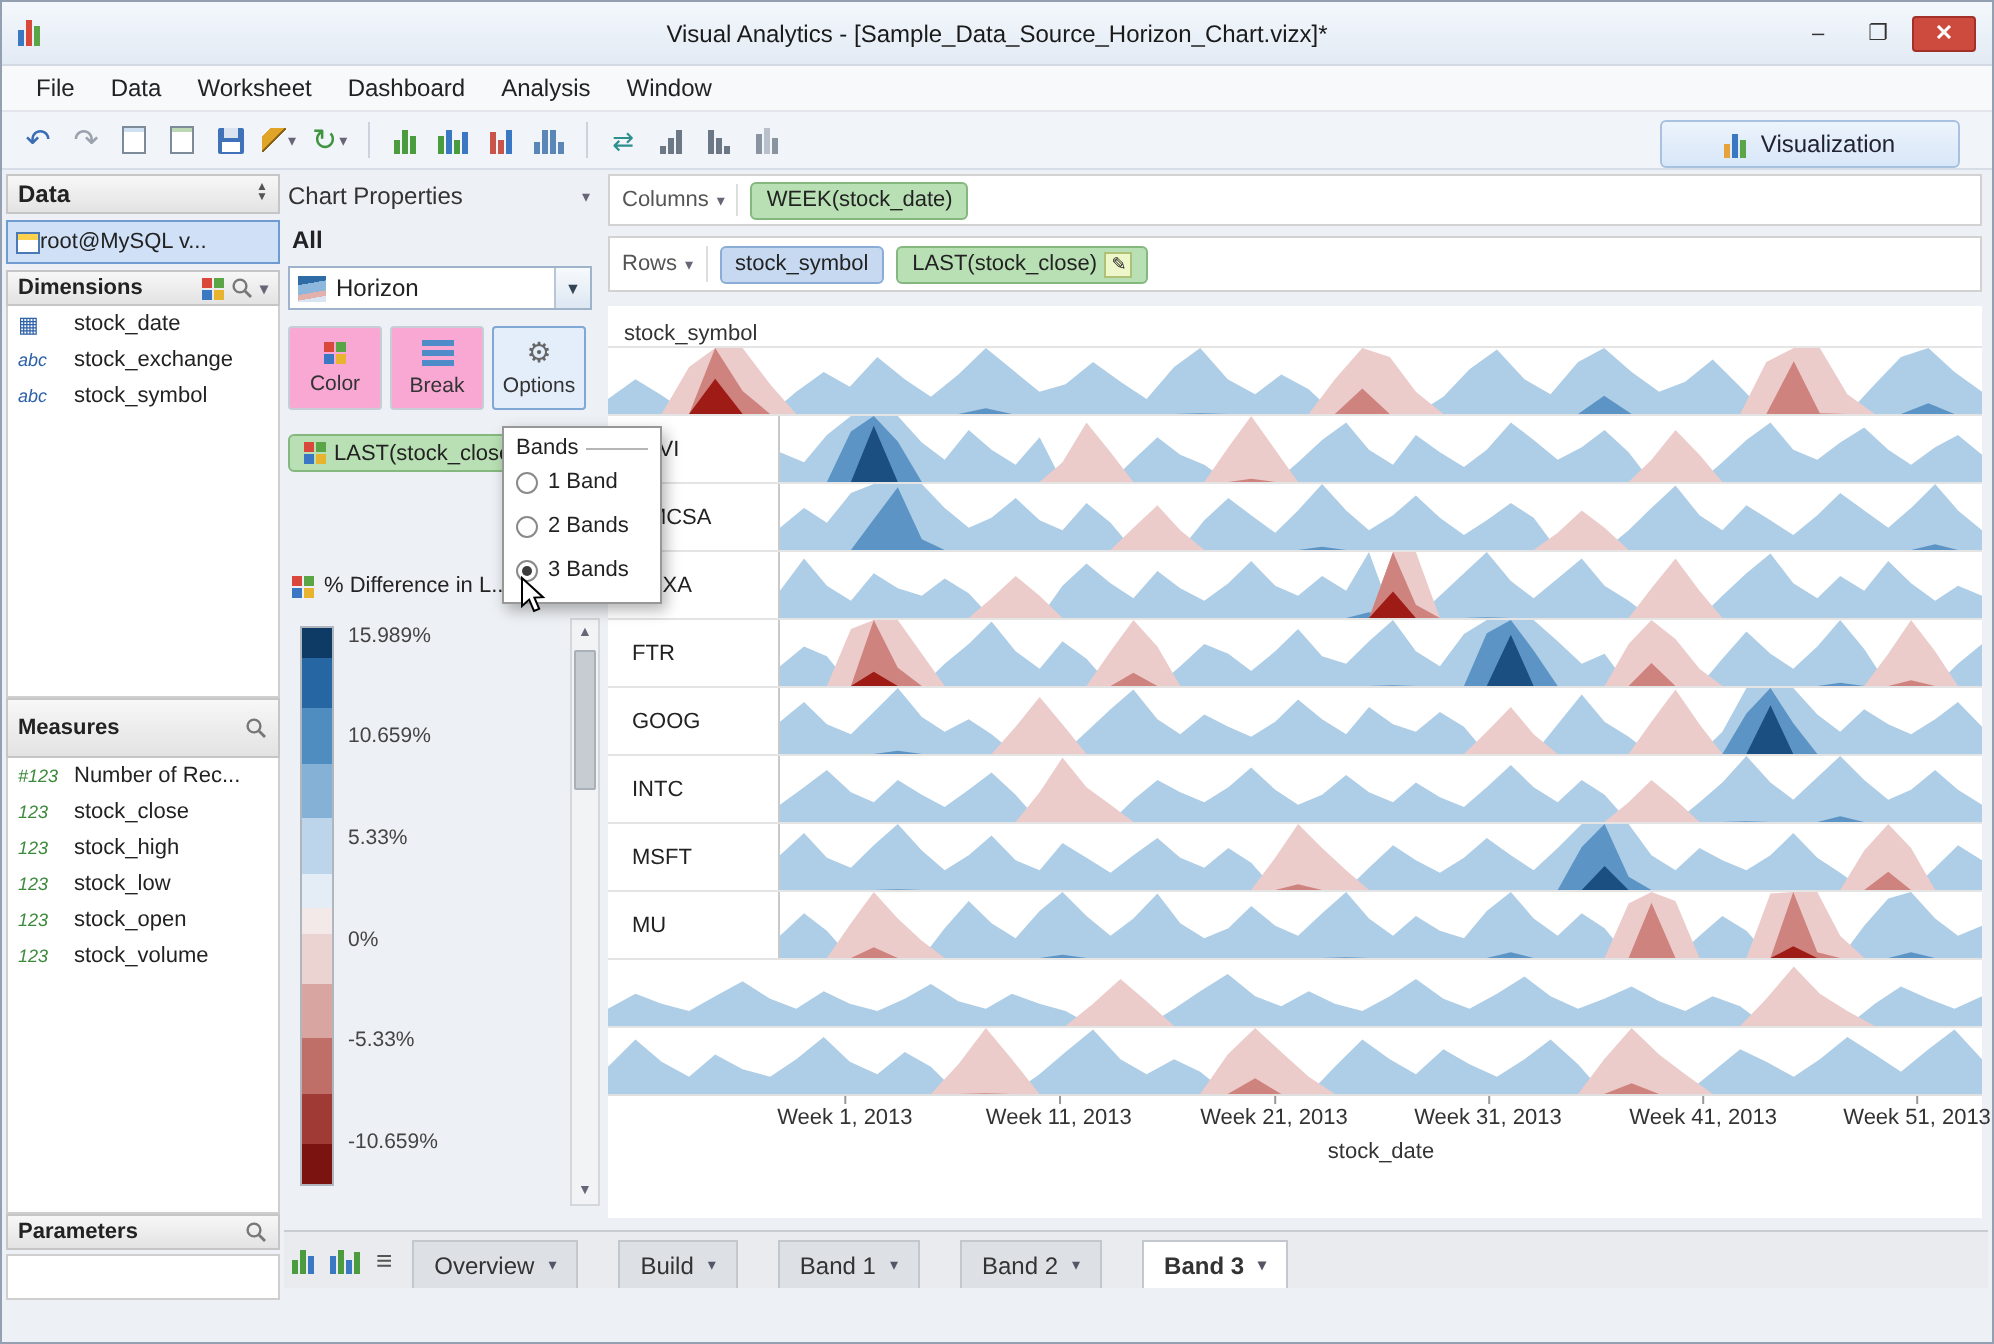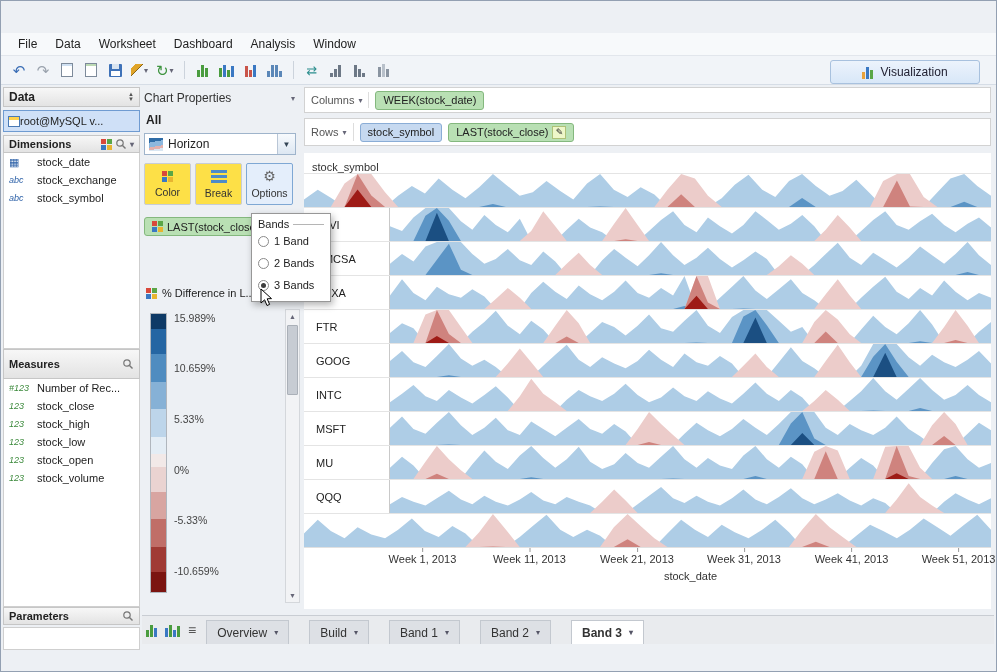--- a/index.html
+++ b/index.html
@@ -45,21 +45,21 @@
 .searchic{flex:none}
 
 .mid{position:absolute;left:141px;top:86px;width:159px;height:522px}
 .cp-hdr{position:absolute;left:2px;top:4px;right:6px;display:flex;align-items:center;font-size:12px;color:#333}
 .cp-hdr .dd{margin-left:auto}
 .all{position:absolute;left:4px;top:26px;font-weight:bold;font-size:12px}
 .chart-select{position:absolute;left:2px;top:46px;width:152px;height:22px;background:#fff;border:1px solid #9fb4cb;display:flex;align-items:center;gap:5px;padding-left:4px;font-size:12px}
 .chart-select .dd-btn{margin-left:auto;width:18px;height:100%;background:linear-gradient(#f7fafd,#dde7f2);border-left:1px solid #b9c6d6;display:flex;align-items:center;justify-content:center;font-size:8px;color:#345}
 .hor-ic{width:14px;height:13px;flex:none;background:linear-gradient(170deg,#2f6ca6 0 30%,#8db7dd 30% 62%,#e3b0ac 62% 80%,#d9e6f2 80%)}
 .btn-row{position:absolute;left:2px;top:76px;display:flex;gap:4px}
-.pbtn{width:47px;height:42px;background:#fde047;border:1px solid #c7cdd6;border-radius:2px;display:flex;flex-direction:column;align-items:center;justify-content:center;gap:4px;font-size:10.5px;color:#333}
+.pbtn{width:47px;height:42px;background:#f9a8d4;border:1px solid #c7cdd6;border-radius:2px;display:flex;flex-direction:column;align-items:center;justify-content:center;gap:4px;font-size:10.5px;color:#333}
 .pbtn.active{background:#e4eefb;border:1px solid #7fa8d4}
 .ic-break{width:16px;height:13px;background:repeating-linear-gradient(to bottom,#4d8bc9 0 3px,transparent 3px 5px)}
 .gear{font-size:14px;color:#666;line-height:1}
 .pill{display:inline-flex;align-items:center;gap:4px;height:19px;padding:0 7px;border-radius:3px;font-size:11px;background:#b9e0b4;border:1px solid #84b87e;white-space:nowrap;overflow:hidden}
 .pill.blue{background:#c6d9f0;border:1px solid #8aadd6}
 .pill .edit{width:14px;height:13px;background:#eef7c9;border:1px solid #aec177;font-size:9px;display:flex;align-items:center;justify-content:center;flex:none}
 .enc-pill{position:absolute;left:2px;top:130px;width:150px}
 .leg-hdr{position:absolute;left:4px;top:200px;display:flex;align-items:center;gap:5px;font-size:11px;color:#222;width:150px;white-space:nowrap;overflow:hidden}
 .leg-wrap{position:absolute;left:8px;top:226px;width:140px;height:280px}
 .leg-bar{position:absolute;left:0;top:0;width:17px;height:100%;display:flex;flex-direction:column;border:1px solid #b0b6bd}
@@ -102,20 +102,33 @@
 .tab{height:24px;padding:0 10px;display:flex;align-items:center;gap:7px;background:#dde0e5;border:1px solid #c3c8cf;border-bottom:none;margin-right:20px;font-size:12px;color:#333}
 .tab.active{background:#fff;font-weight:bold}
 .tab .dd{font-size:8px;color:#556}
 .hamb{font-size:14px;color:#555;line-height:1}
 </style>
 </head>
 <body>
 
 <div id="win">
 
+  <div class="titlebar">
+    <span class="vbars">
+        <i style="height:8px;background:#3a78c3"></i>
+        <i style="height:13px;background:#d9483b"></i>
+        <i style="height:10px;background:#5aa646"></i>
+      </span>
+    <div class="title-text">Visual Analytics - [Sample_Data_Source_Horizon_Chart.vizx]*</div>
+    <div class="winbtns">
+      <div class="wbtn">–</div>
+      <div class="wbtn">❐</div>
+      <div class="wbtn close">✕</div>
+    </div>
+  </div>
 
   <div class="menubar">
     <span class="menu-item">File</span>
     <span class="menu-item">Data</span>
     <span class="menu-item">Worksheet</span>
     <span class="menu-item">Dashboard</span>
     <span class="menu-item">Analysis</span>
     <span class="menu-item">Window</span>
   </div>
 
@@ -504,21 +517,20 @@
               <svg viewBox="0 0 100 34" preserveAspectRatio="none">
                 <path d="M0,34 L0.0,22.5 L2.0,11.0 L3.9,20.0 L5.9,34.0 L7.8,34.0 L9.8,34.0 L11.8,34.0 L13.7,18.7 L15.7,4.7 L17.6,16.1 L19.6,23.8 L21.6,9.8 L23.5,0.0 L25.5,12.3 L27.5,22.5 L29.4,13.6 L31.4,0.8 L33.3,16.1 L35.3,23.8 L37.3,18.7 L39.2,7.2 L41.2,17.4 L43.1,22.5 L45.1,11.0 L47.1,0.0 L49.0,13.6 L51.0,22.5 L52.9,12.3 L54.9,20.0 L56.9,23.8 L58.8,9.8 L60.8,0.0 L62.7,13.6 L64.7,22.5 L66.7,11.0 L68.6,18.7 L70.6,34.0 L72.5,34.0 L74.5,34.0 L76.5,22.5 L78.4,12.3 L80.4,20.0 L82.4,34.0 L84.3,34.0 L86.3,34.0 L88.2,34.0 L90.2,17.4 L92.2,3.4 L94.1,0.0 L96.1,13.6 L98.0,22.5 L100.0,17.4 L100,34 Z" fill="#aecde6"></path>
                 <path d="M0,34 L0.0,34.0 L2.0,34.0 L3.9,34.0 L5.9,16.1 L7.8,0.0 L9.8,13.6 L11.8,25.1 L13.7,34.0 L15.7,34.0 L17.6,34.0 L19.6,34.0 L21.6,34.0 L23.5,34.0 L25.5,34.0 L27.5,34.0 L29.4,34.0 L31.4,34.0 L33.3,34.0 L35.3,34.0 L37.3,34.0 L39.2,34.0 L41.2,34.0 L43.1,34.0 L45.1,34.0 L47.1,34.0 L49.0,34.0 L51.0,34.0 L52.9,34.0 L54.9,34.0 L56.9,34.0 L58.8,34.0 L60.8,34.0 L62.7,34.0 L64.7,34.0 L66.7,34.0 L68.6,34.0 L70.6,5.9 L72.5,0.0 L74.5,4.7 L76.5,34.0 L78.4,34.0 L80.4,34.0 L82.4,0.8 L84.3,0.0 L86.3,0.0 L88.2,22.5 L90.2,34.0 L92.2,34.0 L94.1,34.0 L96.1,34.0 L98.0,34.0 L100.0,34.0 L100,34 Z" fill="#ecccca"></path>
                 <path d="M0,34 L0.0,34.0 L2.0,34.0 L3.9,34.0 L5.9,34.0 L7.8,34.0 L9.8,34.0 L11.8,34.0 L13.7,34.0 L15.7,34.0 L17.6,34.0 L19.6,34.0 L21.6,34.0 L23.5,32.3 L25.5,34.0 L27.5,34.0 L29.4,34.0 L31.4,34.0 L33.3,34.0 L35.3,34.0 L37.3,34.0 L39.2,34.0 L41.2,34.0 L43.1,34.0 L45.1,34.0 L47.1,33.6 L49.0,34.0 L51.0,34.0 L52.9,34.0 L54.9,34.0 L56.9,34.0 L58.8,34.0 L60.8,31.0 L62.7,34.0 L64.7,34.0 L66.7,34.0 L68.6,34.0 L70.6,34.0 L72.5,34.0 L74.5,34.0 L76.5,34.0 L78.4,34.0 L80.4,34.0 L82.4,34.0 L84.3,34.0 L86.3,34.0 L88.2,34.0 L90.2,34.0 L92.2,34.0 L94.1,31.0 L96.1,34.0 L98.0,34.0 L100.0,34.0 L100,34 Z" fill="#5b94c5"></path>
                 <path d="M0,34 L0.0,34.0 L2.0,34.0 L3.9,34.0 L5.9,34.0 L7.8,28.5 L9.8,34.0 L11.8,34.0 L13.7,34.0 L15.7,34.0 L17.6,34.0 L19.6,34.0 L21.6,34.0 L23.5,34.0 L25.5,34.0 L27.5,34.0 L29.4,34.0 L31.4,34.0 L33.3,34.0 L35.3,34.0 L37.3,34.0 L39.2,34.0 L41.2,34.0 L43.1,34.0 L45.1,34.0 L47.1,34.0 L49.0,34.0 L51.0,34.0 L52.9,34.0 L54.9,34.0 L56.9,34.0 L58.8,34.0 L60.8,34.0 L62.7,34.0 L64.7,34.0 L66.7,34.0 L68.6,34.0 L70.6,34.0 L72.5,5.5 L74.5,34.0 L76.5,34.0 L78.4,34.0 L80.4,34.0 L82.4,34.0 L84.3,0.0 L86.3,31.0 L88.2,34.0 L90.2,34.0 L92.2,34.0 L94.1,34.0 L96.1,34.0 L98.0,34.0 L100.0,34.0 L100,34 Z" fill="#cf837e"></path>
                 <path d="M0,34 L0.0,34.0 L2.0,34.0 L3.9,34.0 L5.9,34.0 L7.8,34.0 L9.8,34.0 L11.8,34.0 L13.7,34.0 L15.7,34.0 L17.6,34.0 L19.6,34.0 L21.6,34.0 L23.5,34.0 L25.5,34.0 L27.5,34.0 L29.4,34.0 L31.4,34.0 L33.3,34.0 L35.3,34.0 L37.3,34.0 L39.2,34.0 L41.2,34.0 L43.1,34.0 L45.1,34.0 L47.1,34.0 L49.0,34.0 L51.0,34.0 L52.9,34.0 L54.9,34.0 L56.9,34.0 L58.8,34.0 L60.8,34.0 L62.7,34.0 L64.7,34.0 L66.7,34.0 L68.6,34.0 L70.6,34.0 L72.5,34.0 L74.5,34.0 L76.5,34.0 L78.4,34.0 L80.4,34.0 L82.4,34.0 L84.3,28.0 L86.3,34.0 L88.2,34.0 L90.2,34.0 L92.2,34.0 L94.1,34.0 L96.1,34.0 L98.0,34.0 L100.0,34.0 L100,34 Z" fill="#9e1b16"></path>
               </svg>
             </div>
           </div>
           <div class="h-row">
-            <div class="h-lab">QQQ</div>
             <div class="h-plot">
               <svg viewBox="0 0 100 34" preserveAspectRatio="none">
                 <path d="M0,34 L0.0,25.1 L2.0,17.4 L3.9,22.5 L5.9,26.3 L7.8,18.7 L9.8,11.0 L11.8,20.0 L13.7,25.1 L15.7,16.1 L17.6,22.5 L19.6,26.3 L21.6,20.0 L23.5,12.3 L25.5,21.2 L27.5,25.1 L29.4,17.4 L31.4,22.5 L33.3,26.3 L35.3,34.0 L37.3,34.0 L39.2,34.0 L41.2,25.1 L43.1,16.1 L45.1,7.2 L47.1,18.7 L49.0,23.8 L51.0,16.1 L52.9,22.5 L54.9,26.3 L56.9,18.7 L58.8,9.8 L60.8,20.0 L62.7,25.1 L64.7,17.4 L66.7,8.5 L68.6,18.7 L70.6,25.1 L72.5,20.0 L74.5,13.6 L76.5,21.2 L78.4,26.3 L80.4,18.7 L82.4,23.8 L84.3,34.0 L86.3,34.0 L88.2,34.0 L90.2,34.0 L92.2,22.5 L94.1,13.6 L96.1,20.0 L98.0,25.1 L100.0,18.7 L100,34 Z" fill="#aecde6"></path>
                 <path d="M0,34 L0.0,34.0 L2.0,34.0 L3.9,34.0 L5.9,34.0 L7.8,34.0 L9.8,34.0 L11.8,34.0 L13.7,34.0 L15.7,34.0 L17.6,34.0 L19.6,34.0 L21.6,34.0 L23.5,34.0 L25.5,34.0 L27.5,34.0 L29.4,34.0 L31.4,34.0 L33.3,34.0 L35.3,22.5 L37.3,9.8 L39.2,21.2 L41.2,34.0 L43.1,34.0 L45.1,34.0 L47.1,34.0 L49.0,34.0 L51.0,34.0 L52.9,34.0 L54.9,34.0 L56.9,34.0 L58.8,34.0 L60.8,34.0 L62.7,34.0 L64.7,34.0 L66.7,34.0 L68.6,34.0 L70.6,34.0 L72.5,34.0 L74.5,34.0 L76.5,34.0 L78.4,34.0 L80.4,34.0 L82.4,34.0 L84.3,20.0 L86.3,3.4 L88.2,17.4 L90.2,26.3 L92.2,34.0 L94.1,34.0 L96.1,34.0 L98.0,34.0 L100.0,34.0 L100,34 Z" fill="#ecccca"></path>
               </svg>
             </div>
           </div>
           <div class="h-row">
             <div class="h-plot">
               <svg viewBox="0 0 100 34" preserveAspectRatio="none">

